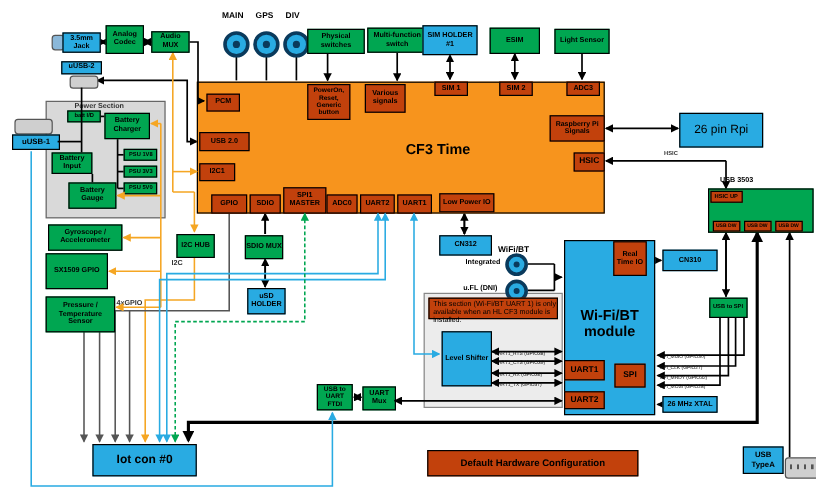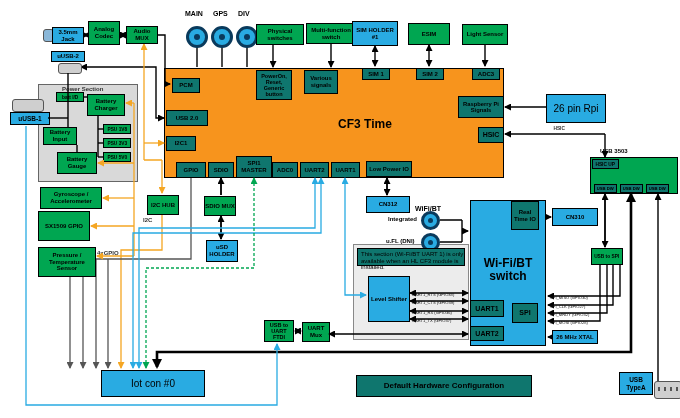--- a/index.html
+++ b/index.html
@@ -2,21 +2,21 @@
 <html><head>
 <meta charset="utf-8">
 <style>
   html,body{margin:0;padding:0;background:#fff;font-family:"Liberation Sans",sans-serif;}
   #stage{position:relative;width:680px;height:418px;background:#fff;overflow:hidden;}
   svg.wires{position:absolute;left:0;top:0;pointer-events:none;}
   .bx{position:absolute;display:flex;align-items:center;justify-content:center;text-align:center;
       font-weight:bold;box-sizing:border-box;border:1px solid #000;line-height:1.12;color:#000;}
   .gb{background:#00a651;font-size:6px;}
   .bb{background:#29abe2;font-size:6px;}
-  .wp{background:#0f766e;font-size:6px;}
+  .wp{background:#c2410c;font-size:6px;}
   .or{background:#f7941d;border:1px solid #000;}
   .gry{background:#d9d9d9;border:1px solid #666;}
   .gry2{background:#ececec;border:1px solid #888;}
   .lbl{position:absolute;font-weight:bold;white-space:nowrap;color:#000;}
   .sc8{display:inline-block;transform:scale(.8);white-space:nowrap;}
   .sc7{display:inline-block;transform:scale(.7);white-space:nowrap;}
   .sig{position:absolute;font-size:6px;transform:scale(.68);transform-origin:0 100%;white-space:nowrap;color:#111;}
   .rfc{position:absolute;width:16px;height:16px;border:3px solid #0a3a5c;border-radius:50%;
        background:#29abe2;display:flex;align-items:center;justify-content:center;box-sizing:content-box;}
   .rfc i{width:6px;height:6px;border-radius:50%;background:#0a3a5c;}
@@ -104,21 +104,21 @@
   <div class="lbl" style="left:62px;top:86px;font-size:6px;color:#333;">Power Section</div>
 
   <div class="bx gry2" style="left:353px;top:244px;width:116px;height:96px;"></div>
 
   <div class="bx or" style="left:164px;top:68px;width:340px;height:110px;"></div>
   <div class="lbl" style="left:295px;top:117px;width:140px;text-align:center;font-size:12px;">CF3 Time</div>
 
   <div class="bx bb" style="left:470px;top:200px;width:76px;height:146px;align-items:flex-start;">
     <div style="margin-top:56px;font-size:12px;line-height:1.1;">
       <div>Wi-Fi/BT</div>
-      <div>switch</div>
+      <div>module</div>
     </div>
   </div>
 
   <div class="bx gb" style="left:590px;top:157px;width:88px;height:37px;"></div>
   <div class="lbl" style="left:600px;top:148px;font-size:6px;">USB 3503</div>
 
   <div class="lbl" style="left:185px;top:10px;font-size:7px;">MAIN</div>
   <div class="lbl" style="left:213px;top:10px;font-size:7px;">GPS</div>
   <div class="lbl" style="left:238px;top:10px;font-size:7px;">DIV</div>
   <div class="rfc" style="left:186px;top:26px;">
@@ -180,21 +180,21 @@
   <div class="bx wp" style="left:331px;top:162px;width:29px;height:16px;">UART1</div>
   <div class="bx wp" style="left:366px;top:161px;width:46px;height:16px;">Low Power IO</div>
   <div class="bx wp" style="left:362px;top:68px;width:28px;height:12px;">SIM 1</div>
   <div class="bx wp" style="left:416px;top:68px;width:28px;height:12px;">SIM 2</div>
   <div class="bx wp" style="left:472px;top:68px;width:28px;height:12px;">ADC3</div>
   <div class="bx wp" style="left:458px;top:96px;width:46px;height:22px;font-size:5.8px;">Raspberry Pi Signals</div>
   <div class="bx wp" style="left:478px;top:127px;width:26px;height:16px;font-size:7px;">HSIC</div>
   <div class="bx wp" style="left:256px;top:70px;width:36px;height:30px;font-size:5.5px;">PowerOn, Reset, Generic button</div>
   <div class="bx wp" style="left:304px;top:70px;width:34px;height:24px;">Various signals</div>
 
-  <div class="bx bb" style="left:546px;top:94px;width:60px;height:29px;font-size:10px;font-weight:normal;">26 pin Rpi</div>
+  <div class="bx bb" style="left:566px;top:94px;width:70px;height:29px;font-size:10px;font-weight:normal;">26 pin Rpi</div>
   <div class="lbl" style="left:552px;top:125px;font-size:6px;color:#333;"><span class="sc8">HSIC</span></div>
   <div class="bx wp" style="left:592px;top:159px;width:27px;height:10px;">
       <span class="sc8">HSIC UP</span>
     </div>
   <div class="bx wp" style="left:594px;top:184px;width:23px;height:9px;">
       <span class="sc7">USB DW</span>
     </div>
   <div class="bx wp" style="left:620px;top:184px;width:23px;height:9px;">
       <span class="sc7">USB DW</span>
     </div>
@@ -226,21 +226,21 @@
     <span class="sc66" style="width:158px;text-align:left;transform-origin:0 0;margin:2px 0 0 3px;">This section (Wi-Fi/BT UART 1) is only available when an HL CF3 module is installed.</span>
   </div>
   <div class="bx bb" style="left:368px;top:276px;width:42px;height:46px;">Level Shifter</div>
   <div class="bx wp" style="left:470px;top:300px;width:34px;height:17px;font-size:7px;">UART1</div>
   <div class="bx wp" style="left:470px;top:326px;width:34px;height:15px;font-size:7px;">UART2</div>
   <div class="bx wp" style="left:512px;top:303px;width:26px;height:20px;font-size:7px;">SPI</div>
 
   <div class="bx gb" style="left:204px;top:196px;width:32px;height:20px;">SDIO MUX</div>
   <div class="bx bb" style="left:206px;top:240px;width:32px;height:22px;">uSD HOLDER</div>
   <div class="bx bb" style="left:366px;top:196px;width:44px;height:17px;">CN312</div>
-  <div class="bx bb" style="left:77px;top:370px;width:104px;height:27px;font-size:10px;font-weight:normal;margin-left:24px;">Iot con #0</div>
+  <div class="bx bb" style="left:77px;top:370px;width:87px;height:27px;font-size:10px;font-weight:bold;">Iot con #0</div>
   <div class="bx gb" style="left:264px;top:320px;width:30px;height:22px;font-size:5.5px;">USB to UART FTDI</div>
   <div class="bx gb" style="left:302px;top:322px;width:28px;height:20px;">UART Mux</div>
   <div class="bx wp" style="left:356px;top:375px;width:176px;height:22px;font-size:8px;">Default Hardware Configuration</div>
 
   <svg class="wires" width="680" height="418">
     <g stroke="#000" stroke-width="1.4" fill="none">
       <path d="M158,35 H165 V84 H170" marker-end="url(#mk)"></path>
       <path d="M329,334 H468" marker-start="url(#mk)" marker-end="url(#mk)"></path>
       <path d="M410,293 H468" marker-start="url(#mk)" marker-end="url(#mk)"></path>
       <path d="M410,301 H468" marker-start="url(#mk)" marker-end="url(#mk)"></path>

